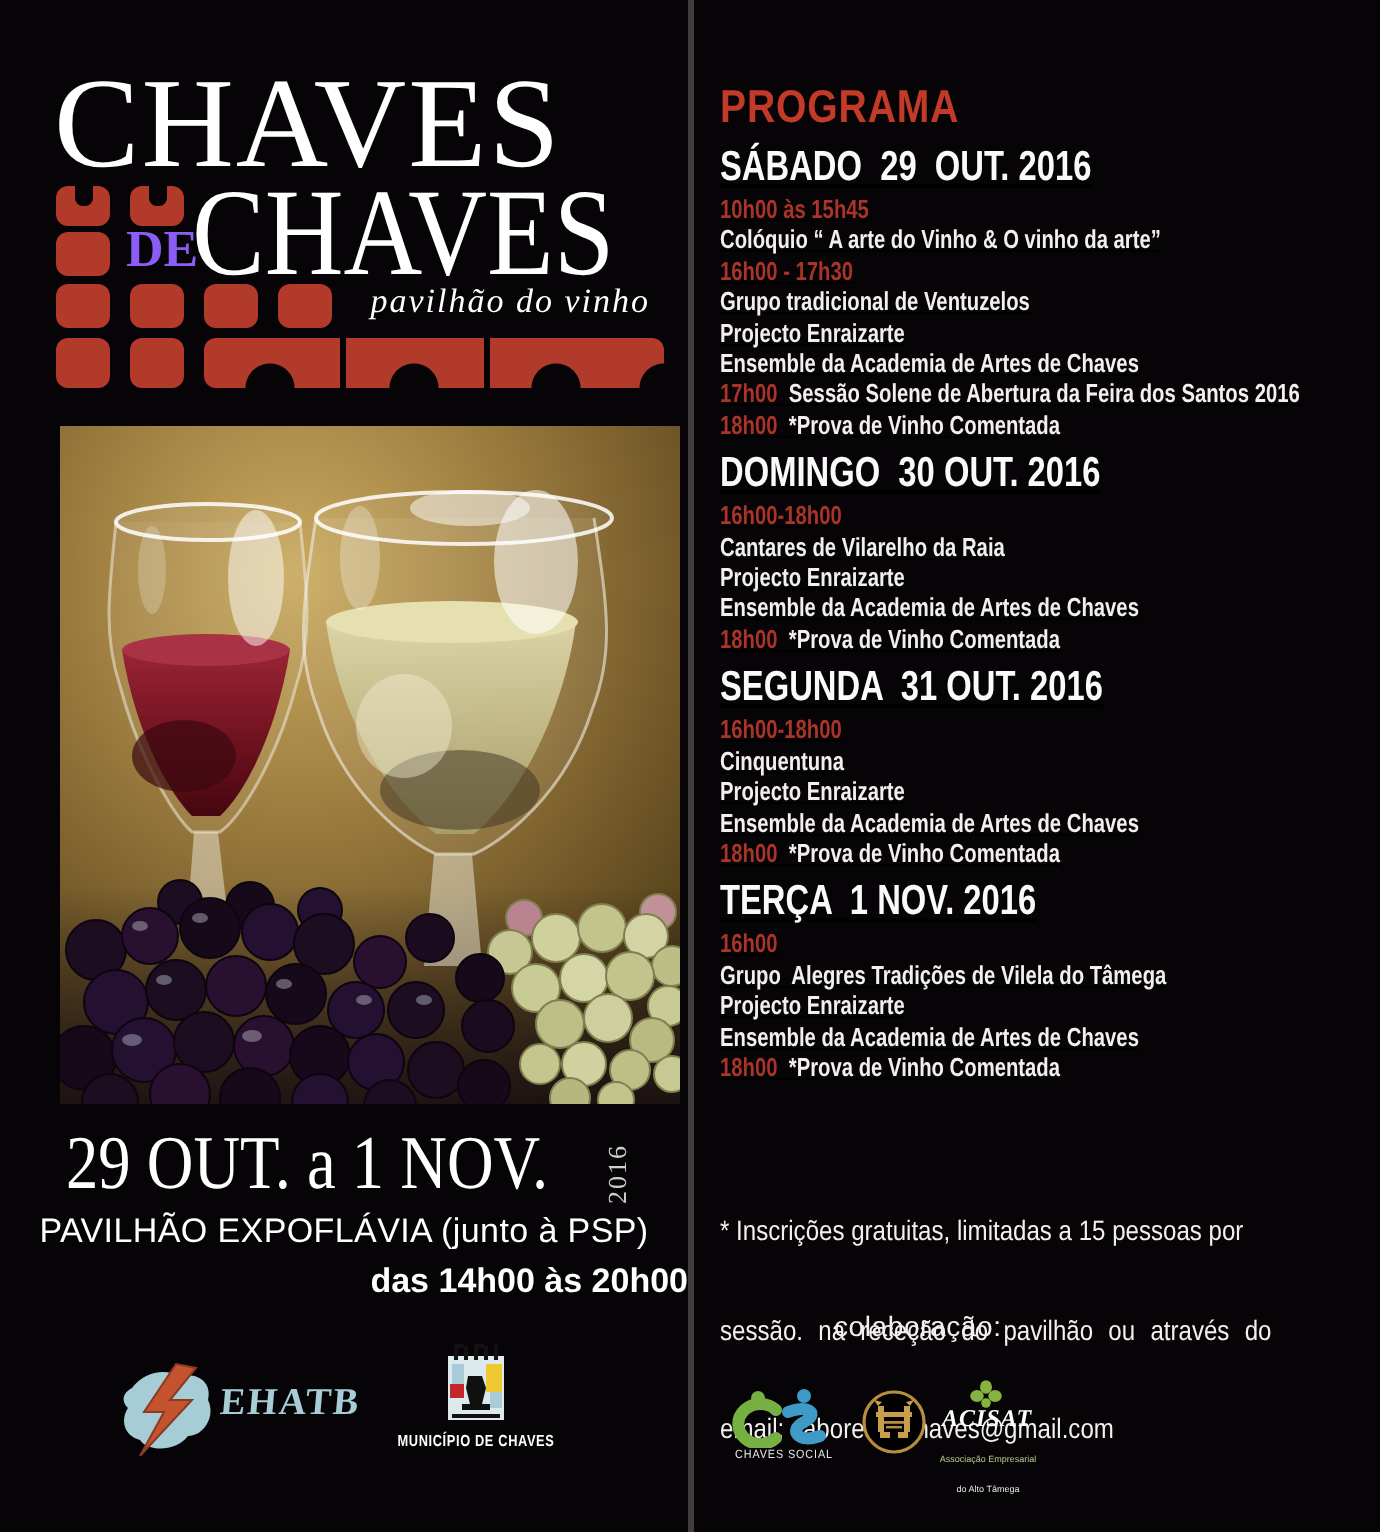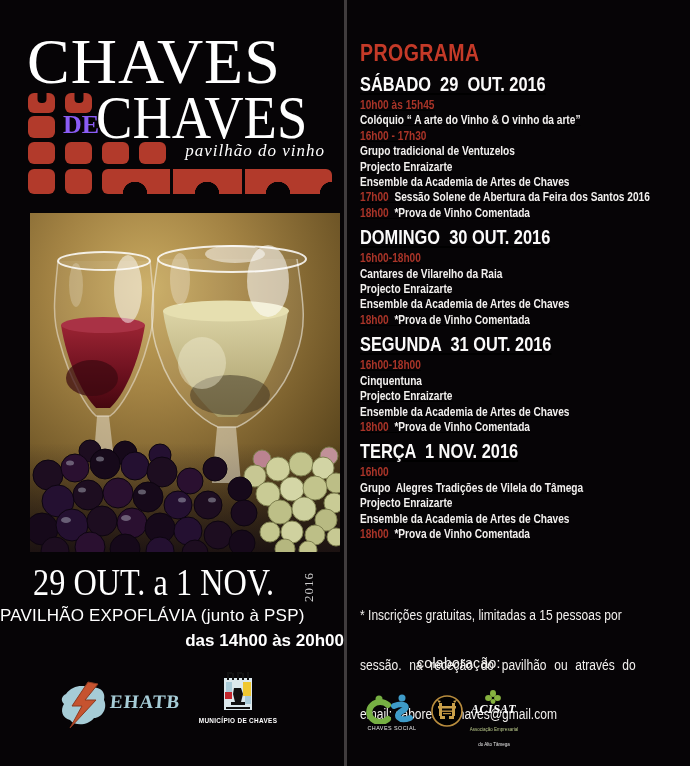--- a/index.html
+++ b/index.html
@@ -41,21 +41,21 @@
     background-size:auto,auto,auto,auto,3px 100%,3px 100%;
     background-repeat:no-repeat;}
 
   .photo{position:absolute;left:30px;top:213px;width:310px;height:339px;overflow:hidden;}
 
   .date-line{position:absolute;left:33px;top:563px;color:#ffffff;font-family:"Liberation Serif",serif;
              font-size:38px;line-height:1;white-space:pre;transform:scaleX(.85);transform-origin:left top;}
   .year-vert{position:absolute;left:301px;top:566px;width:16px;height:36px;color:#cfcfcf;
              font-family:"Liberation Serif",serif;font-size:13px;letter-spacing:1px;
              writing-mode:vertical-rl;transform:rotate(180deg);}
-  .venue{position:absolute;left:0;top:606px;width:344px;color:#ffffff;
+  .venue{position:absolute;left:0;top:606px;width:344px;text-align:center;color:#ffffff;
          font-size:17px;letter-spacing:0.2px;}
   .hours{position:absolute;left:0;top:631px;width:344px;text-align:right;color:#ffffff;
          font-size:17px;font-weight:bold;}
 
   .ehatb-text{position:absolute;left:110px;top:691px;color:#a6ccd6;font-family:"Liberation Serif",serif;
               font-weight:bold;font-size:19px;letter-spacing:1px;transform:skewX(-5deg);}
   .muni-caption{position:absolute;left:168px;top:716px;width:140px;text-align:center;color:#ffffff;
                 font-size:8px;font-weight:bold;letter-spacing:.4px;transform:scaleX(.8);transform-origin:center top;white-space:pre;}
 
   

